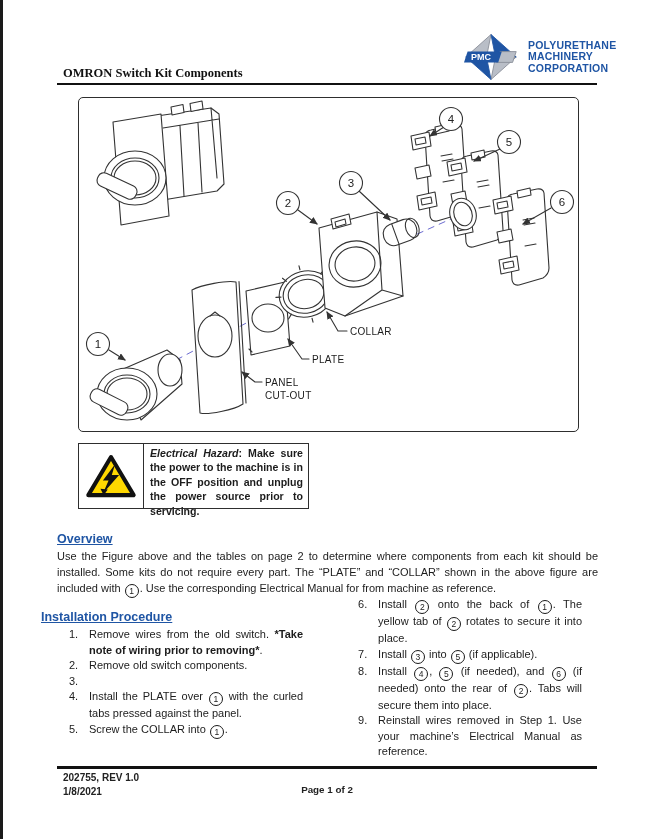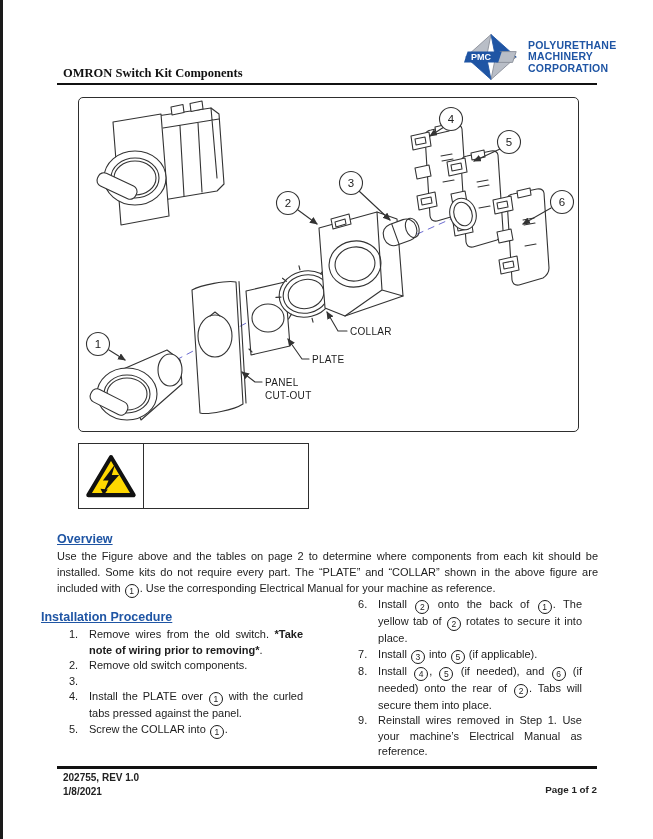--- a/index.html
+++ b/index.html
@@ -36,21 +36,21 @@
   .b{font-weight:700;}
   .bi{font-weight:700;font-style:italic;}
   .cnum{
     display:inline-block;width:12px;height:12px;border:1px solid #1a1a1a;border-radius:50%;
     font-size:8.5px;line-height:12px;text-align:center;vertical-align:-2px;margin:0 1px;
     font-weight:400;font-style:normal;
   }
   
   .footer-rule{position:absolute;left:57px;top:766px;width:540px;height:2.5px;background:#111;}
   .footer-left{position:absolute;left:63px;top:771px;font-size:10px;font-weight:700;line-height:13.5px;color:#222;}
-  .footer-page{position:absolute;left:57px;top:784px;width:540px;text-align:right;font-size:9.8px;font-weight:700;color:#222;}
+  .footer-page{position:absolute;left:57px;top:784px;width:540px;text-align:center;font-size:9.8px;font-weight:700;color:#222;}
   
   .lineart{stroke:#333;stroke-width:1.1;fill:none;stroke-linejoin:round;stroke-linecap:round;}
   .solid{fill:#fff;}
   .callout-text{font-size:11.5px;fill:#222;}
   .fig-label{font-size:10px;fill:#1c1c1c;letter-spacing:.3px;}
 </style>
 </head>
 <body>
 
 <div class="page">
@@ -220,25 +220,26 @@
   </div>
 
   <div class="warning-box">
     <div class="warning-icon-cell">
       <svg width="52" height="47" viewBox="0 0 64 58">
         <path d="M32,5 L60,52 L4,52 Z" stroke="#111" stroke-width="5" stroke-linejoin="round" fill="#ffd800"></path>
         <polygon points="37,14 22,34 29,34 22,50 42,27 33,27" fill="#111"></polygon>
         <polygon points="19,44 23,52 28,45" fill="#111"></polygon>
       </svg>
     </div>
+    <div class="warning-text"><span class="bi">Electrical Hazard</span><span>:  Make sure the power to the machine is in the OFF position and unplug the power source prior to servicing.</span></div>
   </div>
 
   <div class="overview">
     <h2 class="section-heading">Overview</h2>
-    <p class="para"><span>Use the Figure above and the tables on page 2 to determine where components from each kit should be installed.  Some kits do not require every part.  The “PLATE” and “COLLAR” shown in the above figure are included with </span><span class="cnum">1</span><span>.  Use the corresponding Electrical Manual for your machine as reference.</span></p>
+    <p class="para"><span>Use the Figure above and the tables on page 2 to determine where components from each kit should be installed.  Some kits do not require every part.  The “PLATE” and “COLLAR” shown in the above figure are included with </span><span class="cnum">1</span><span>.  Use the corresponding Electrical Manual for from machine as reference.</span></p>
   </div>
 
   <div class="columns">
     <div class="col-left">
       <h2 class="section-heading">Installation Procedure</h2>
       <div class="steps">
           <div class="step">
             <span class="step-num">1.</span>
             <span class="step-text"><span>Remove wires from the old switch. </span><span class="b">*Take note of wiring prior to removing*</span><span>.</span></span>
           </div>

